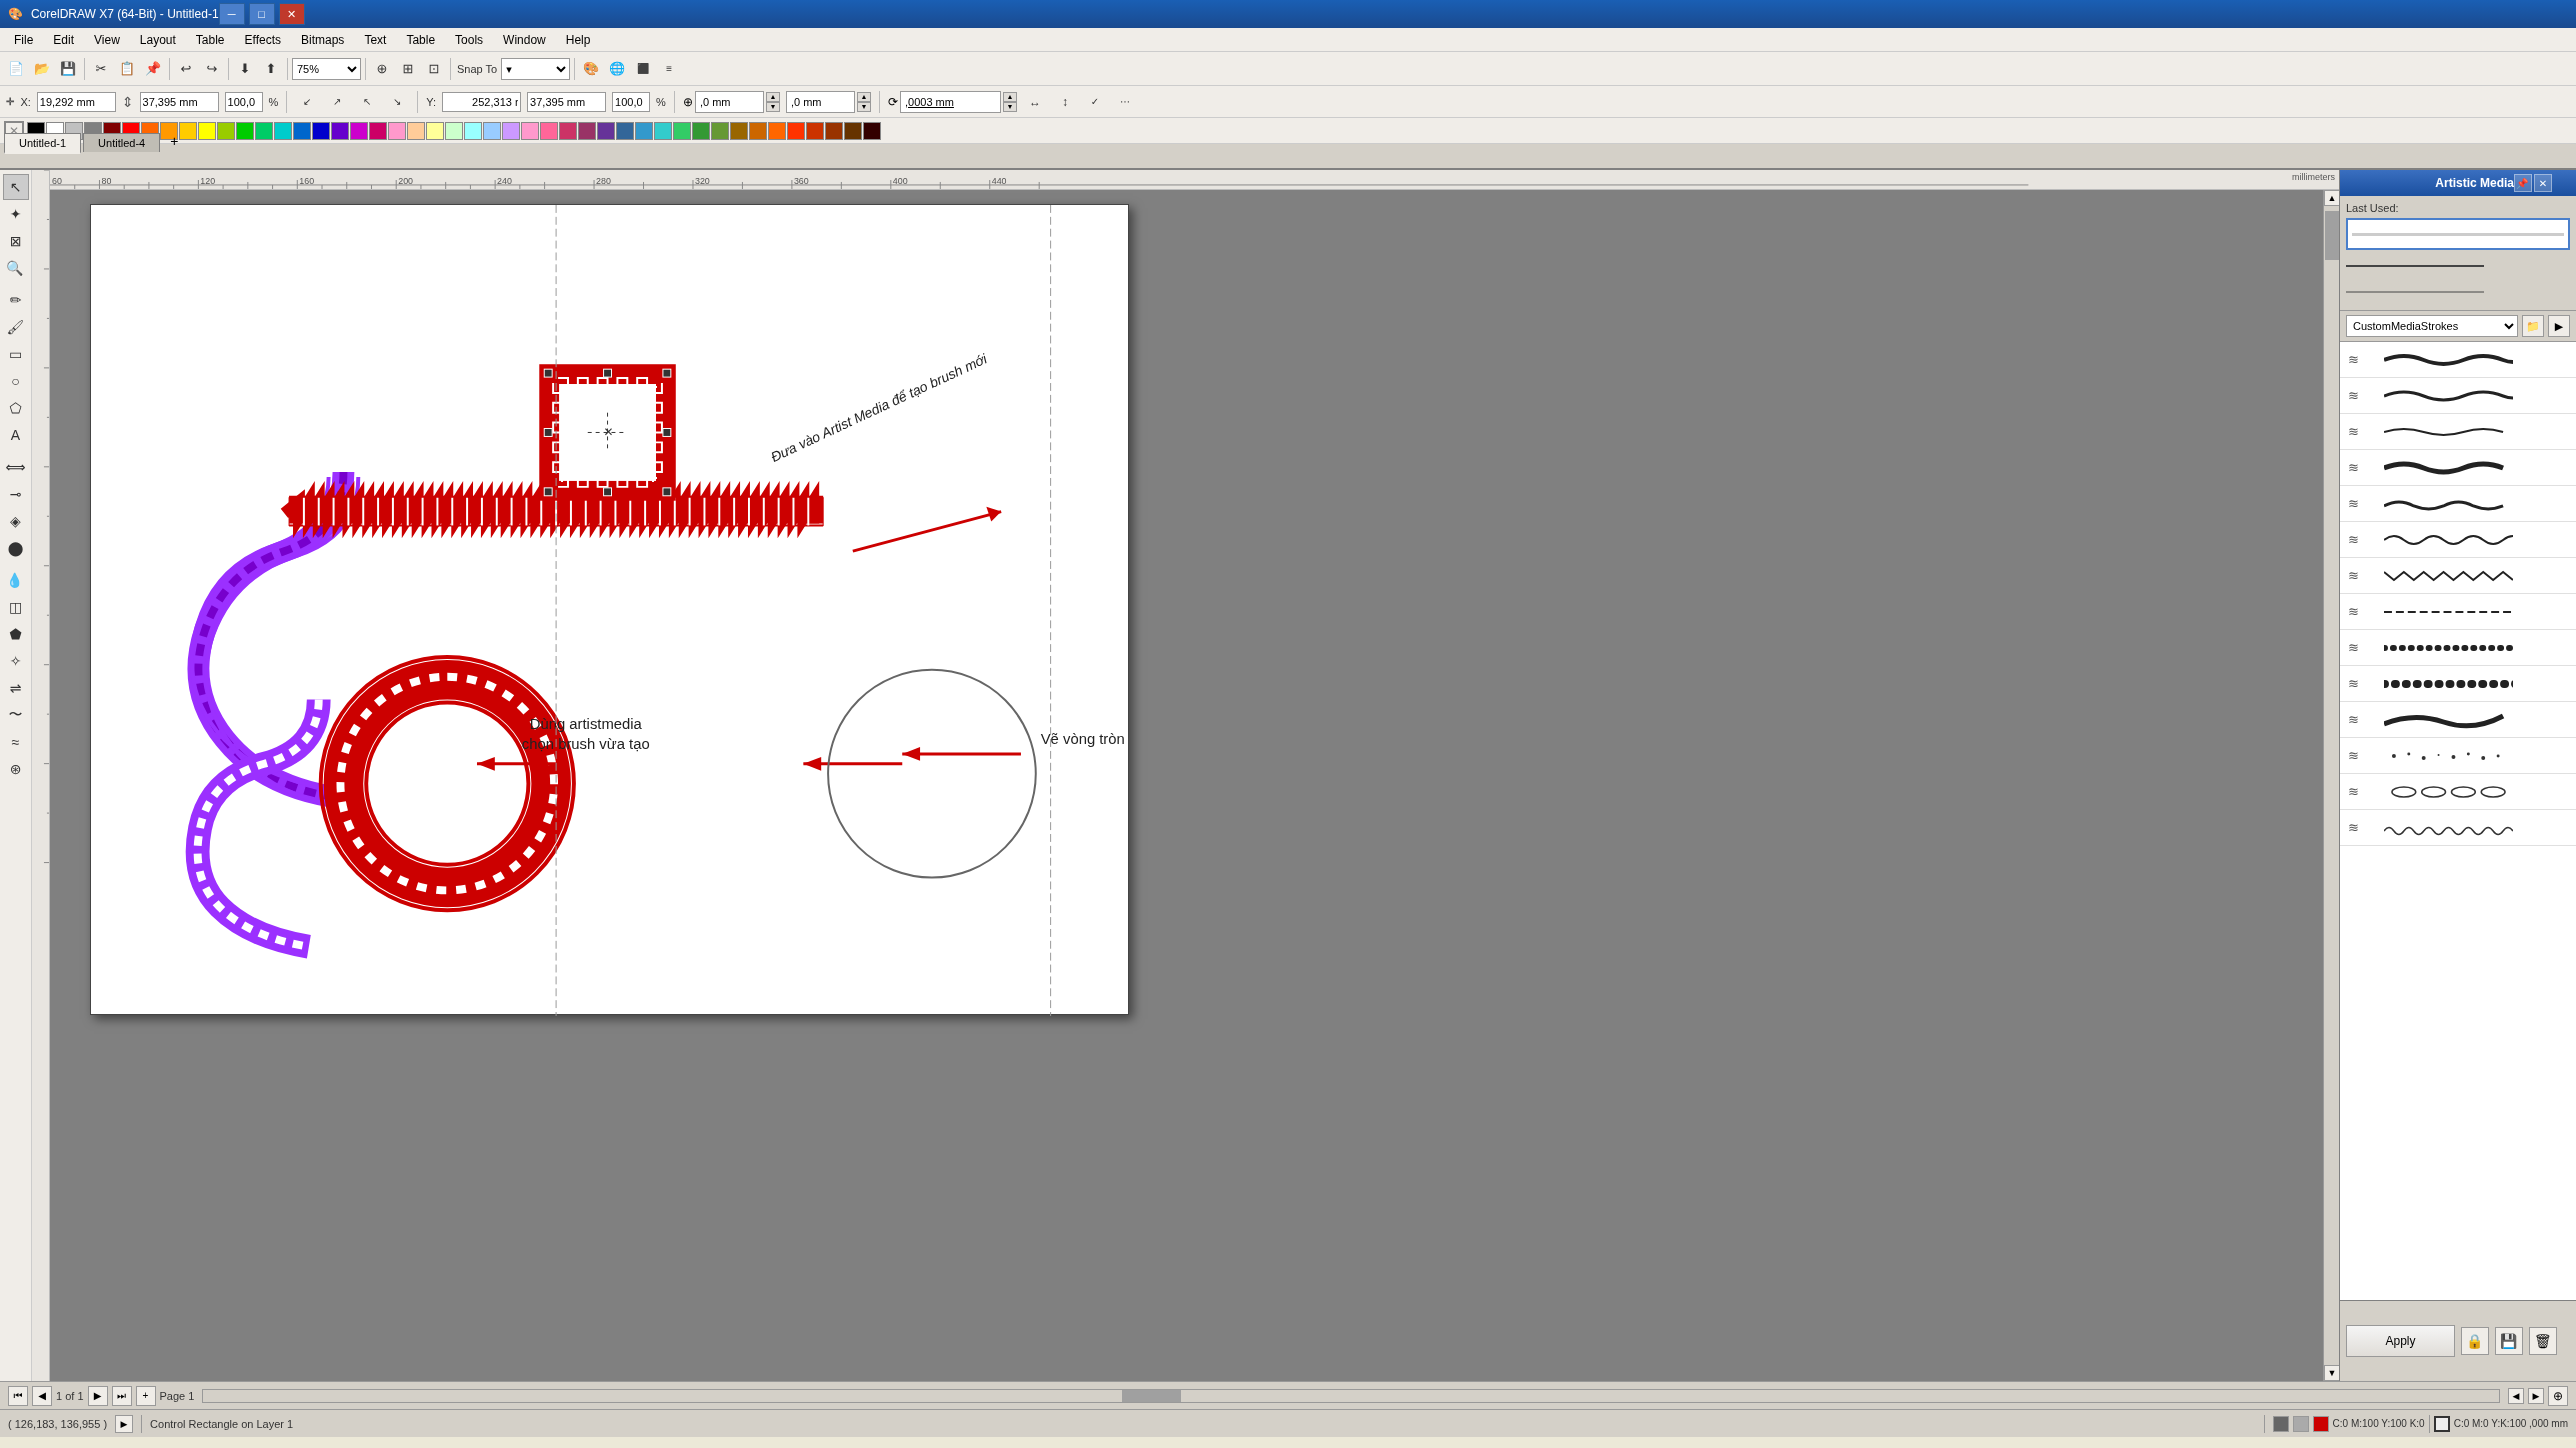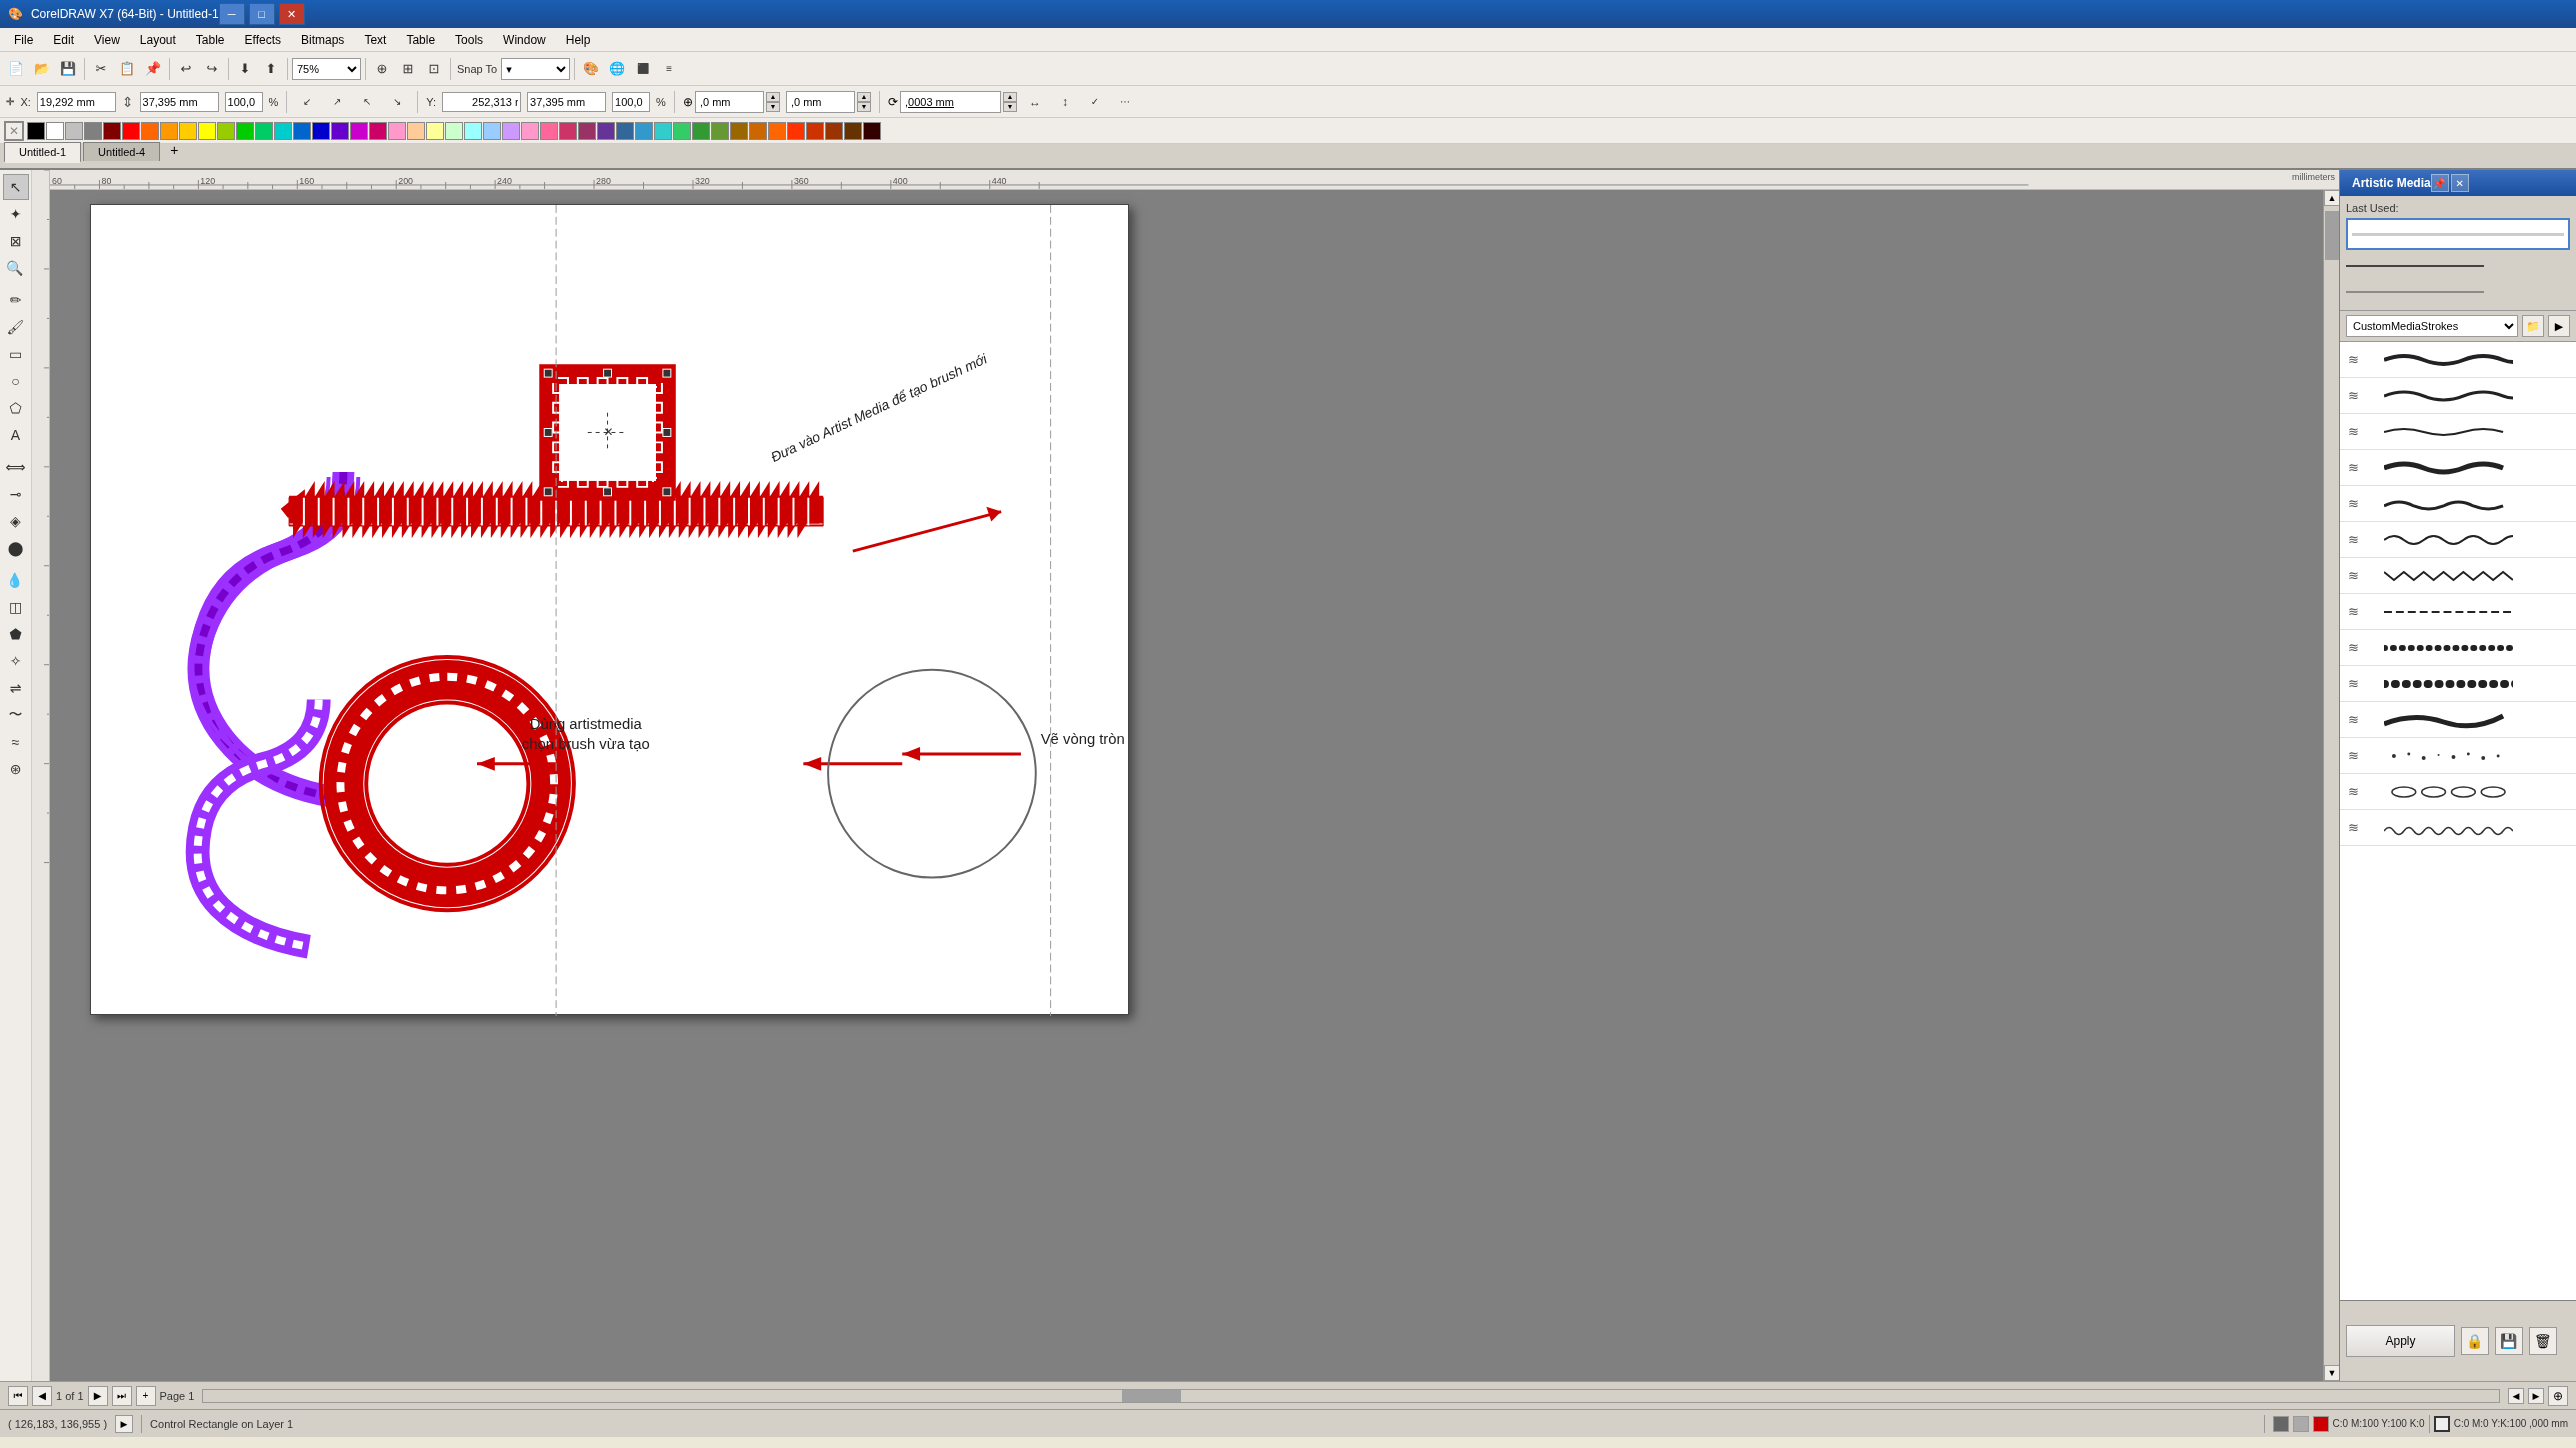--- a/index.html
+++ b/index.html
@@ -70,21 +70,21 @@
       padding: 0 4px;
       gap: 1px;
     }
     .color-swatch { width: 18px; height: 18px; border: 1px solid #888; cursor: pointer; flex-shrink: 0; }
 
     
     #tabs {
       background: #d4d0c8;
       display: flex;
       align-items: flex-end;
-      padding: 0 0 7px 4px;
+      padding: 0 0 16px 4px;
       border-bottom: 2px solid #808080;
       height: 26px;
     }
     .tab {
       padding: 3px 14px;
       background: #c0bdb5;
       border: 1px solid #808080;
       border-bottom: none;
       cursor: pointer;
       font-size: 11px;
@@ -658,21 +658,21 @@
         <div style="flex:1; background:#d4d0c8; position:relative;">
           <div style="width:14px; height:49px; background:#a0a0a0; margin:1px; margin-top:5px;"></div>
         </div>
         <div style="width:16px; height:16px; background:#f0ede8; border:1px solid #999; display:flex; align-items:center; justify-content:center; font-size:9px; cursor:pointer;">▼</div>
       </div>
     </div>
   </div>
 
   <div style="width:237px; background:#d4d0c8; border-left:1px solid #808080; display:flex; flex-direction:column; position:relative;">
 
-    <div style="background:linear-gradient(to bottom,#3a6fc0,#1a4f9f); color:white; padding:4px 12px; font-size:12px; font-weight:bold; display:flex; align-items:center; justify-content:flex-start; height:26px;">
+    <div style="background:linear-gradient(to bottom,#3a6fc0,#1a4f9f); color:white; padding:4px 24px; font-size:12px; font-weight:bold; display:flex; align-items:center; justify-content:flex-end; height:26px;">
       <span>Artistic Media</span>
       <div style="display:flex; gap:2px;">
         <button style="background:rgba(255,255,255,0.2); border:1px solid rgba(255,255,255,0.4); color:white; width:18px; height:18px; font-size:10px; cursor:pointer; display:flex; align-items:center; justify-content:center;">📌</button>
         <button style="background:rgba(255,255,255,0.2); border:1px solid rgba(255,255,255,0.4); color:white; width:18px; height:18px; font-size:10px; cursor:pointer; display:flex; align-items:center; justify-content:center;">✕</button>
       </div>
     </div>
 
     <div style="padding:6px; border-bottom:1px solid #999;">
       <div style="font-size:11px; color:#333; margin-bottom:4px;">Last Used:</div>
       <div style="background:white; border:2px solid #4a7fcb; padding:4px; height:32px; display:flex; align-items:center;">

